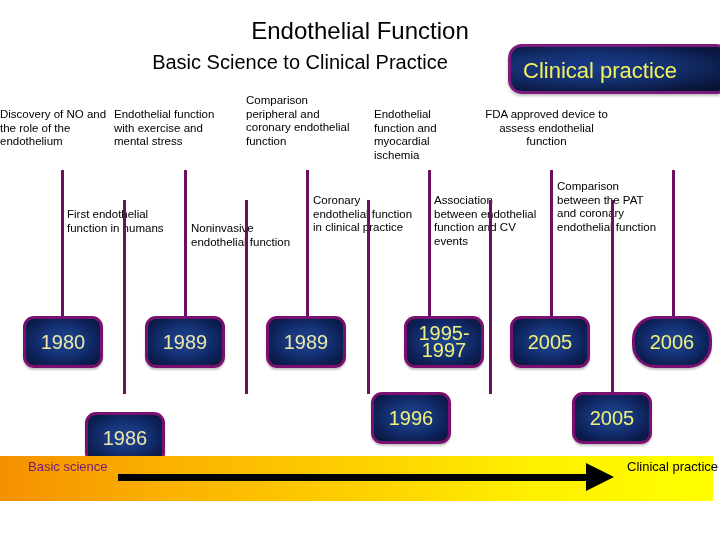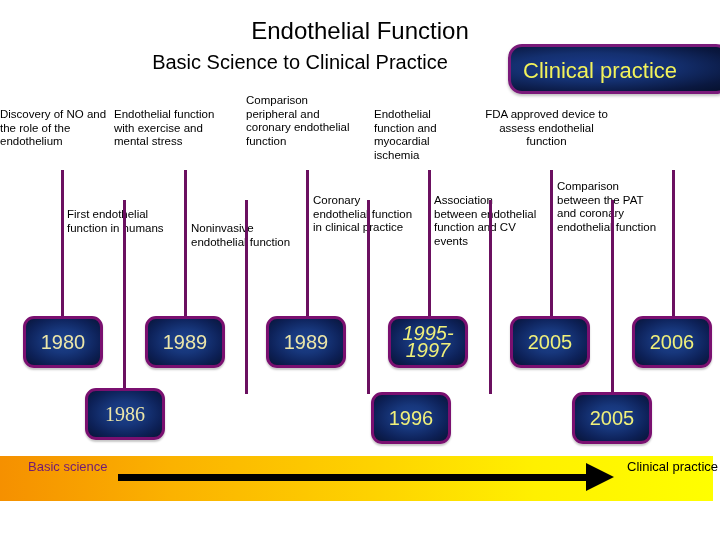--- a/index.html
+++ b/index.html
@@ -190,31 +190,31 @@
 
   <div class="ybox" style="left:23px;  top:316px;">
     <span class="ybox-label">1980</span>
   </div>
   <div class="ybox" style="left:145px; top:316px;">
     <span class="ybox-label">1989</span>
   </div>
   <div class="ybox" style="left:266px; top:316px;">
     <span class="ybox-label">1989</span>
   </div>
-  <div class="ybox bright" style="left:388px; top:316px;font-style:italic;">
+  <div class="ybox bright" style="left:404px; top:316px;">
     <span class="ybox-label">1995-<br>1997</span>
   </div>
   <div class="ybox bright" style="left:510px; top:316px;">
     <span class="ybox-label">2005</span>
   </div>
-  <div class="ybox bright" style="left:632px; top:316px;">
+  <div class="ybox bright" style="left:632px; top:316px;border-radius:23px;">
     <span class="ybox-label">2006</span>
   </div>
 
-  <div class="ybox" style="left:85px;  top:388px;font-family:Liberation Serif, serif;">
+  <div class="ybox" style="left:85px;  top:412px;">
     <span class="ybox-label">1986</span>
   </div>
   <div class="ybox bright" style="left:329px; top:392px;margin-left:42px;">
     <span class="ybox-label">1996</span>
   </div>
   <div class="ybox bright" style="left:572px; top:392px;">
     <span class="ybox-label">2005</span>
   </div>
 
   <div class="gradbar"></div>

